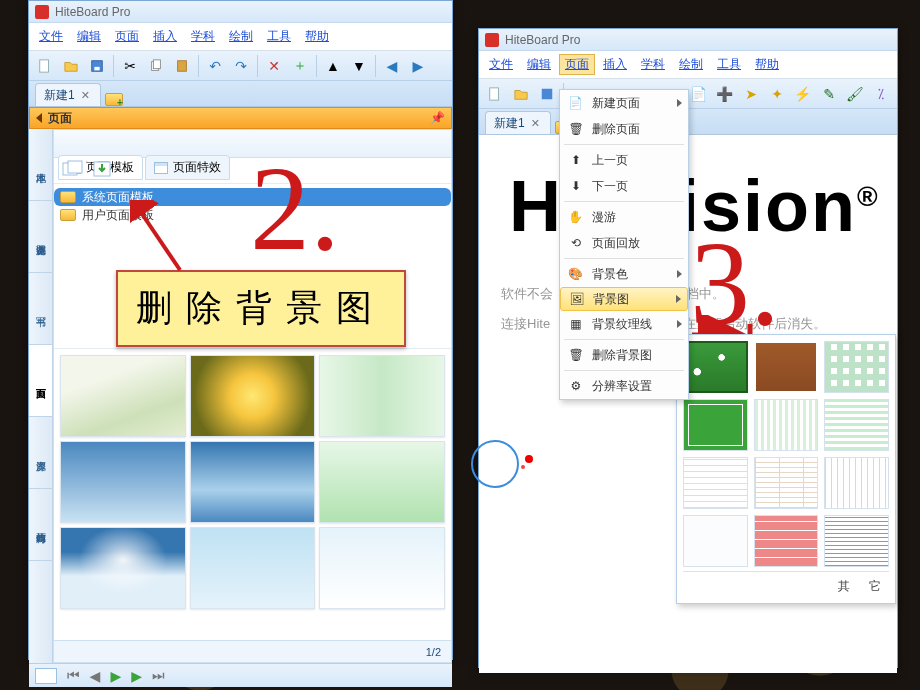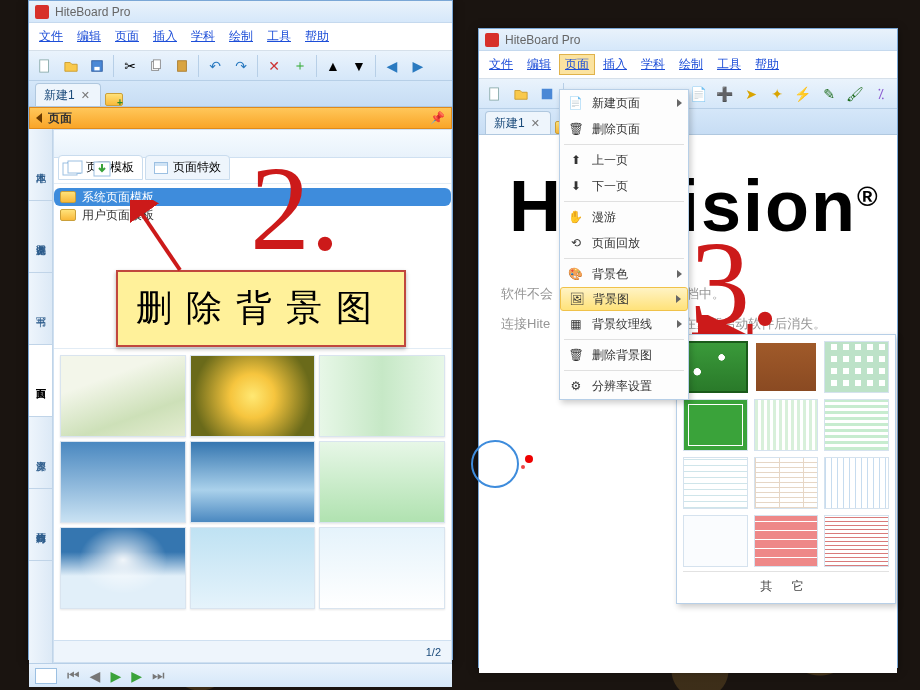--- a/index.html
+++ b/index.html
@@ -223,21 +223,21 @@
   .bg-grid2{background:repeating-linear-gradient(90deg,#d8f0da 0 3px,transparent 3px 6px);}
   .bg-grid3{background:repeating-linear-gradient(0deg,#c7eccf 0 3px,transparent 3px 6px);}
   .bg-lines1{background:repeating-linear-gradient(0deg,#cfe5ea 0 1px,transparent 1px 6px);}
   .bg-lines2{background:repeating-linear-gradient(0deg,#e6d6c5 0 1px,transparent 1px 5px),
              repeating-linear-gradient(90deg,#e6d6c5 0 1px,transparent 1px 24px);}
   .bg-lines3{background:repeating-linear-gradient(90deg,#c7dcef 0 1px,transparent 1px 6px);}
   .bg-brick{background:repeating-linear-gradient(0deg,#e88 0 8px,#fff 8px 9px),
             repeating-linear-gradient(90deg,transparent 0 14px,#fff 14px 15px);}
   .bg-lines4{background:repeating-linear-gradient(0deg,#d97b7b 0 1px,transparent 1px 4px);}
   .submenu-other {
-    text-align:center; padding:6px 0 2px 0; font-size:12px; letter-spacing:8px; color:#444;
+    text-align:right; padding:6px 0 2px 0; font-size:12px; letter-spacing:8px; color:#444;
     border-top:1px solid #e2e2e2; margin-top:4px;
   }
 </style>
 </head>
 <body>
 
 <div class="bg-deco"></div>
 
 <div class="window win-left">
 

